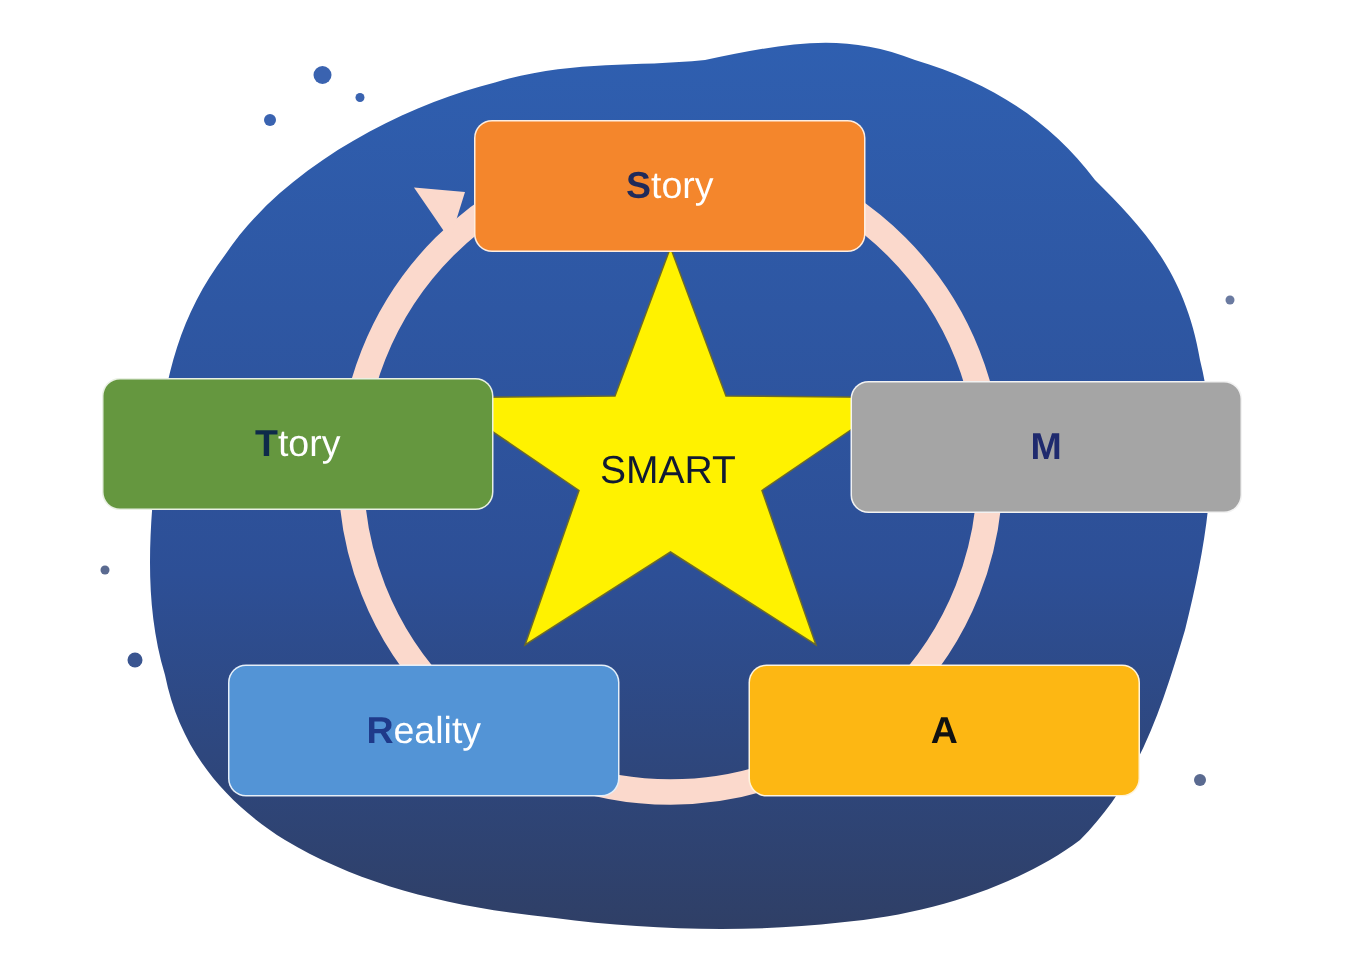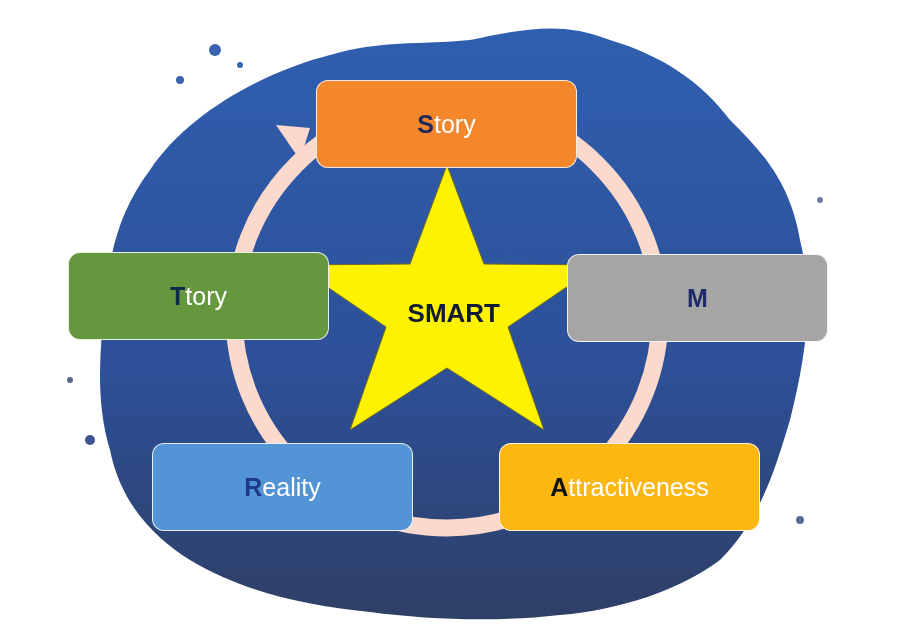--- a/index.html
+++ b/index.html
@@ -3,22 +3,22 @@
 <meta charset="utf-8">
 <style>
   html, body { margin:0; padding:0; }
   body { width:900px; height:636px; background:#ffffff; position:relative; overflow:hidden;
          font-family:"Liberation Sans", "DejaVu Sans", sans-serif; }
   #canvas { position:absolute; left:0; top:0; width:900px; height:636px; }
   .box { position:absolute; border-radius:12px; border:1.5px solid rgba(255,255,255,0.85);
          display:flex; align-items:center; justify-content:center;
          font-size:25px; color:#ffffff; box-sizing:border-box; }
   .box .first { font-weight:bold; }
-  #star-label { position:absolute; left:400px; top:298px; width:100px; text-align:right;
-         font-weight:bold; font-size:26px; color:#111a33; }
+  #star-label { position:absolute; left:400px; top:298px; width:100px; text-align:left;
+         font-weight:normal; font-size:26px; color:#111a33; }
 </style>
 </head>
 <body>
 
 <svg id="canvas" viewBox="0 0 900 636" xmlns="http://www.w3.org/2000/svg">
   <defs>
     <linearGradient id="blobGrad" x1="0" y1="0" x2="0" y2="1">
       <stop offset="0" stop-color="#2f5fb0"></stop>
       <stop offset="0.6" stop-color="#2d4f96"></stop>
       <stop offset="1" stop-color="#2f3f66"></stop>
@@ -50,21 +50,20 @@
   <span class="first" style="color:#1f2a5a;">S</span>
     <span>tory</span>
 </div>
 
 <div class="box" style="left:567px; top:254px; width:261px; height:88px; background:#a5a5a5;">
   <span class="first" style="color:#1f2a6e;">M</span>
 </div>
 
 <div class="box" style="left:499px; top:443px; width:261px; height:88px; background:#fdb713;">
   <span class="first" style="color:#111111;">A</span>
-    <span>ttractiveness</span>
 </div>
 
 <div class="box" style="left:152px; top:443px; width:261px; height:88px; background:#5394d6;">
   <span class="first" style="color:#1f3a8a;">R</span>
     <span>eality</span>
 </div>
 
 <div class="box" style="left:68px; top:252px; width:261px; height:88px; background:#65973f;">
   <span class="first" style="color:#0e2a4a;">T</span>
     <span>tory</span>

